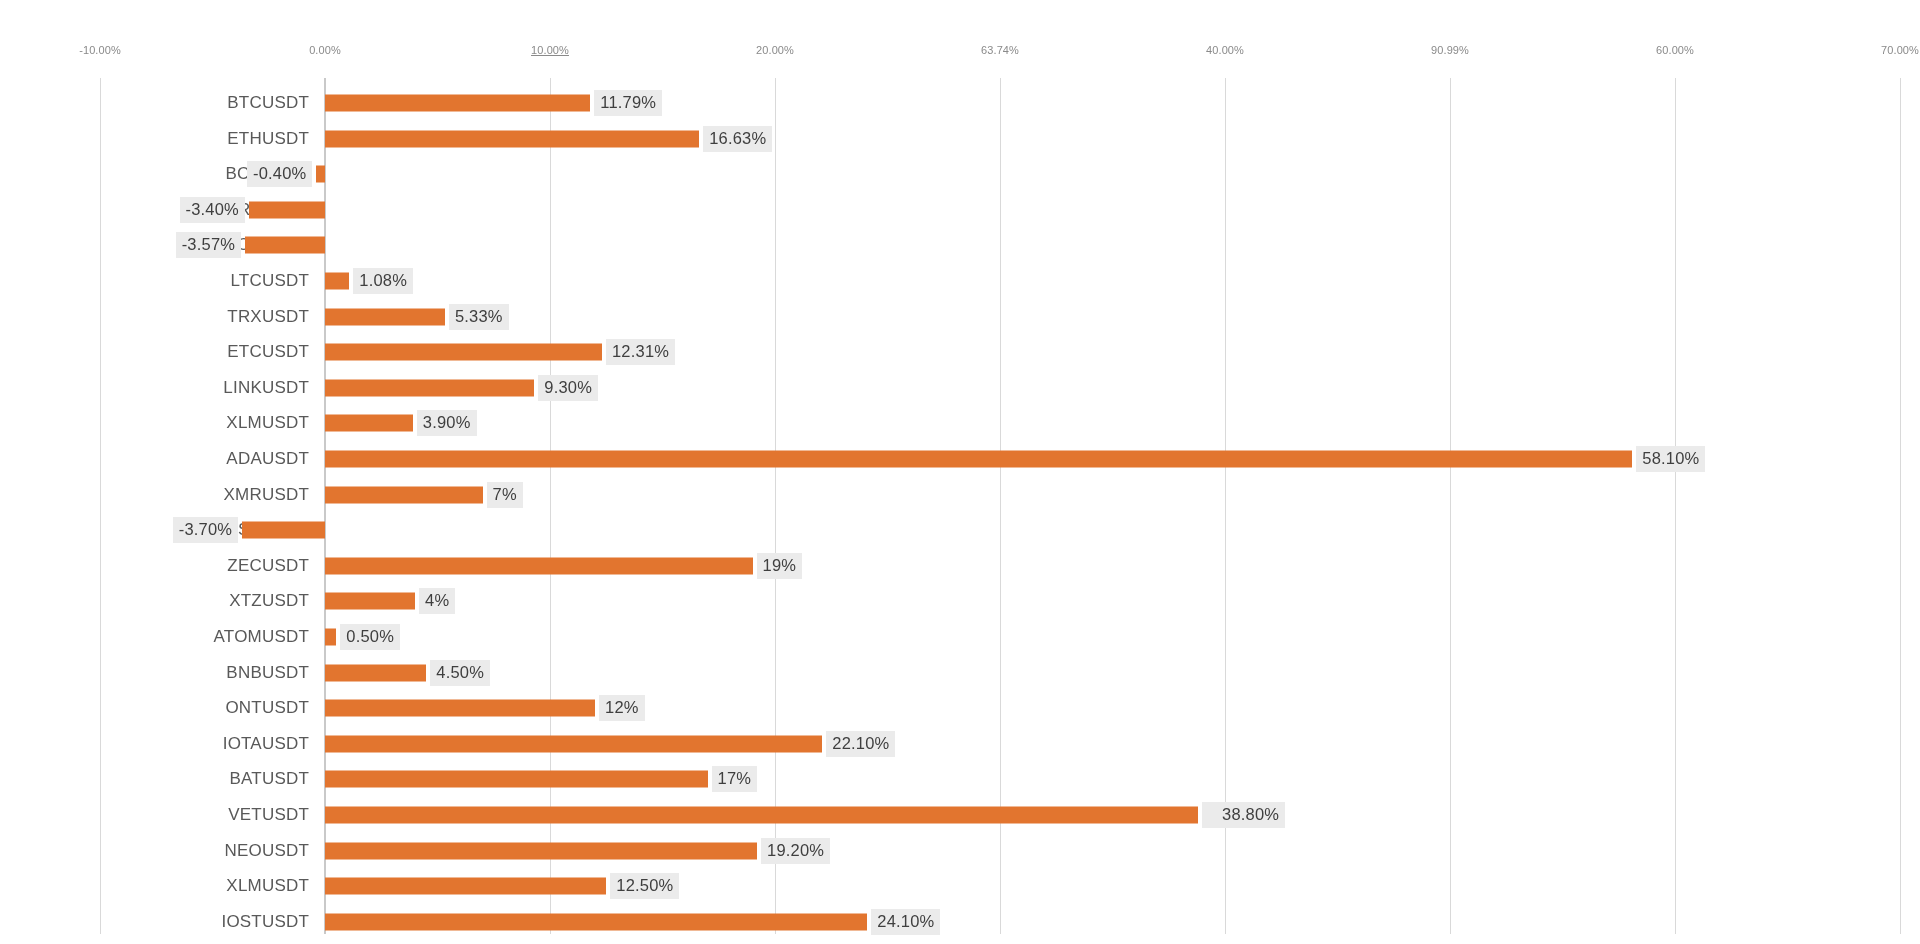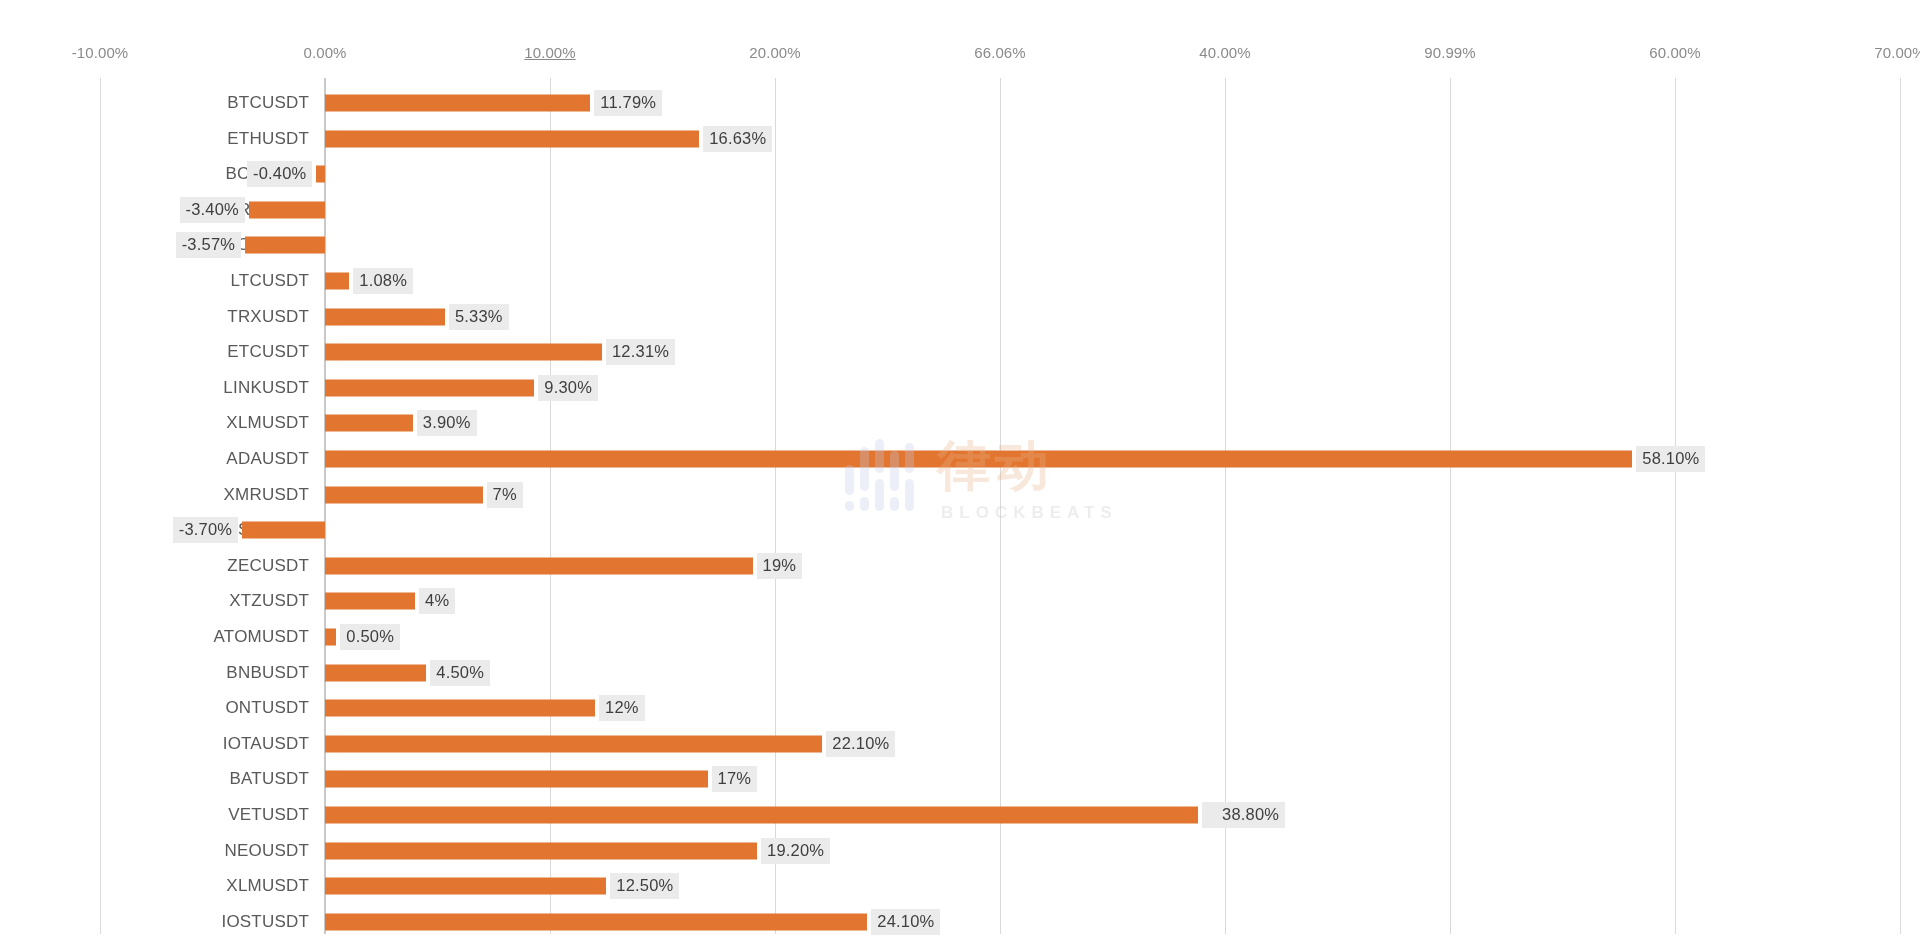--- a/index.html
+++ b/index.html
@@ -21,21 +21,21 @@
   #plot {
     position: absolute;
     left: 0; top: 0;
     width: 1920px; height: 944px;
   }
 
   .axis-tick-label {
     position: absolute;
     top: 44px;
     transform: translateX(-50%);
-    font-size: 15px;
+    font-size: 11px;
     color: #8a8a8a;
     white-space: nowrap;
     letter-spacing: 0.1px;
   }
 
   .gridline {
     position: absolute;
     top: 78px;
     bottom: 10px;
     width: 1px;
@@ -126,21 +126,21 @@
 
   <div class="gridline" style="left: 100px;"></div>
       <div class="axis-tick-label" style="left: 100px;">-10.00%</div>
       <div class="gridline zero" style="left: 324px;"></div>
       <div class="axis-tick-label" style="left: 325px;">0.00%</div>
       <div class="gridline" style="left: 550px;"></div>
       <div class="axis-tick-label" style="left: 550px; text-decoration: underline;">10.00%</div>
       <div class="gridline" style="left: 775px;"></div>
       <div class="axis-tick-label" style="left: 775px;">20.00%</div>
       <div class="gridline" style="left: 1000px;"></div>
-      <div class="axis-tick-label" style="left: 1000px;">66.06%</div>
+      <div class="axis-tick-label" style="left: 1000px;">63.74%</div>
       <div class="gridline" style="left: 1225px;"></div>
       <div class="axis-tick-label" style="left: 1225px;">40.00%</div>
       <div class="gridline" style="left: 1450px;"></div>
       <div class="axis-tick-label" style="left: 1450px;">90.99%</div>
       <div class="gridline" style="left: 1675px;"></div>
       <div class="axis-tick-label" style="left: 1675px;">60.00%</div>
       <div class="gridline" style="left: 1900px;"></div>
       <div class="axis-tick-label" style="left: 1900px;">70.00%</div>
       <div class="cat-label" style="top: 103px;">BTCUSDT</div>
       <div class="bar" style="left: 325px; width: 265.275px; top: 103px; height: 17px; background: rgb(226, 117, 47);"></div>
@@ -209,29 +209,13 @@
       <div class="bar" style="left: 325px; width: 432px; top: 850.6px; height: 17px; background: rgb(226, 117, 47);"></div>
       <div class="bar-value" style="top: 850.6px; left: 761px;">19.20%</div>
       <div class="cat-label" style="top: 886.2px;">XLMUSDT</div>
       <div class="bar" style="left: 325px; width: 281.25px; top: 886.2px; height: 17px; background: rgb(226, 117, 47);"></div>
       <div class="bar-value" style="top: 886.2px; left: 610.25px;">12.50%</div>
       <div class="cat-label" style="top: 921.8px;">IOSTUSDT</div>
       <div class="bar" style="left: 325px; width: 542.25px; top: 921.8px; height: 17px; background: rgb(226, 117, 47);"></div>
       <div class="bar-value" style="top: 921.8px; left: 871.25px;">24.10%</div>
     </div>
 
-  <div id="watermark">
-    <div class="wm-bars">
-      <i style="left:0px;  top:26px; height:30px;"></i>
-      <i style="left:0px;  top:62px; height:10px; border-radius:5px;"></i>
-      <i style="left:15px; top:8px;  height:44px;"></i>
-      <i style="left:15px; top:58px; height:14px;"></i>
-      <i style="left:30px; top:0px;  height:34px;"></i>
-      <i style="left:30px; top:40px; height:32px;"></i>
-      <i style="left:45px; top:12px; height:40px;"></i>
-      <i style="left:45px; top:58px; height:14px;"></i>
-      <i style="left:60px; top:4px;  height:30px;"></i>
-      <i style="left:60px; top:40px; height:32px;"></i>
-    </div>
-    <div class="wm-cn">律动</div>
-    <div class="wm-en">BLOCKBEATS</div>
-  </div>
 </div>
 
 </body></html>

